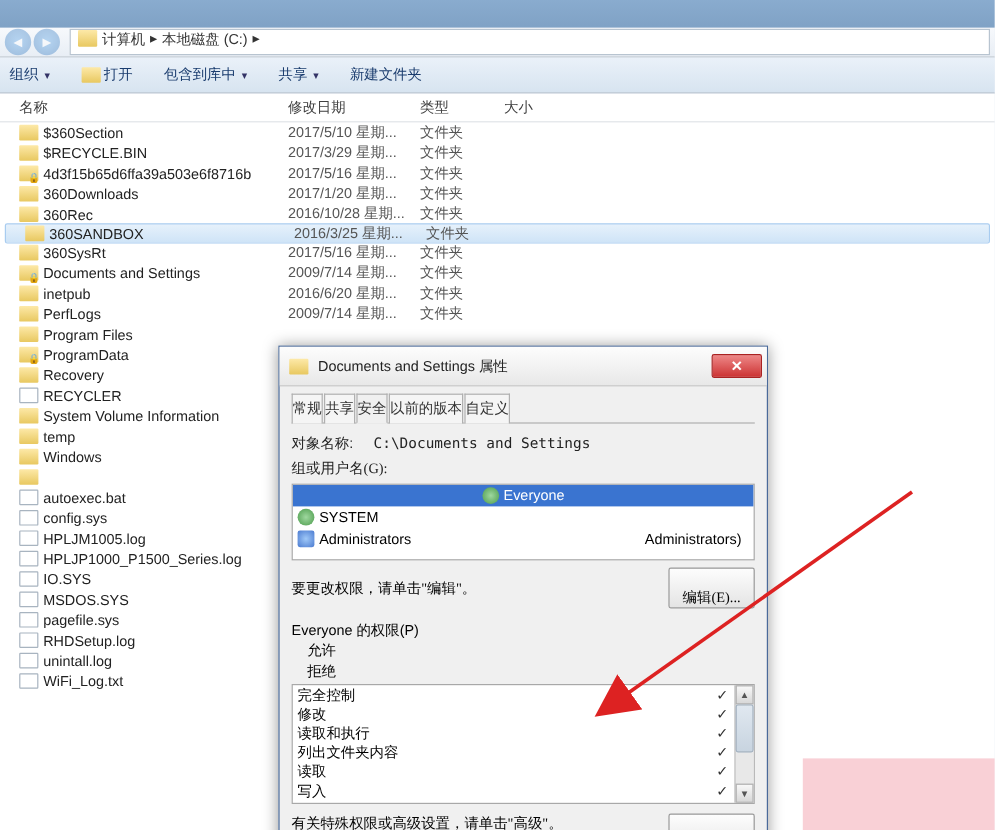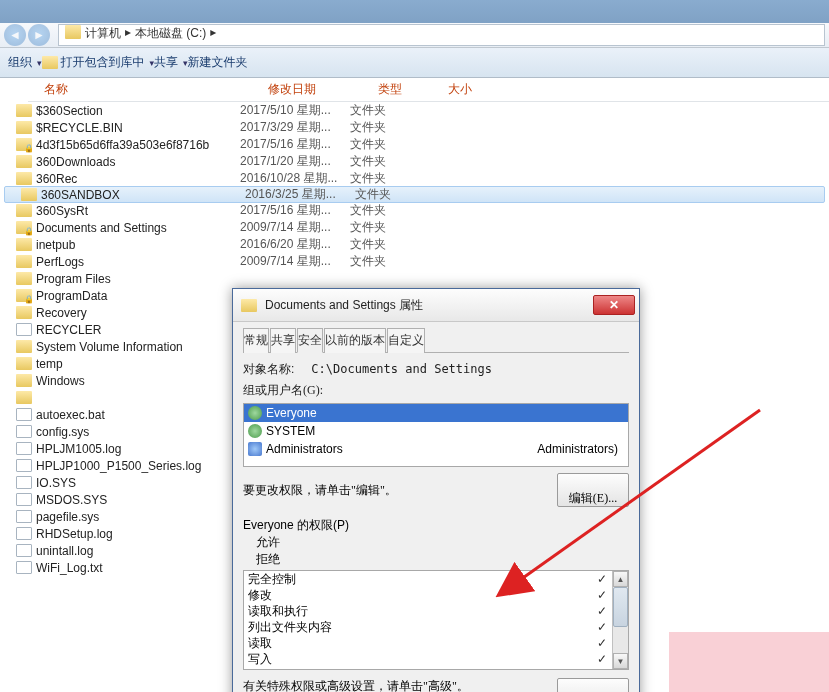--- a/index.html
+++ b/index.html
@@ -11,28 +11,28 @@
 
 .addressbar { height: 25px; background: linear-gradient(#f7f9fc,#e8eef5); border-bottom: 1px solid #c0c8d0; display: flex; align-items: center; padding: 0 4px; }
 .navbtn { width: 22px; height: 22px; border-radius: 50%; background: radial-gradient(#5fa8e8,#2d6fb5); display: flex; align-items: center; justify-content: center; color: #fff; margin-right: 2px; cursor: pointer; }
 .navbtn.disabled { opacity: 0.4; }
 .breadcrumb { flex: 1; height: 22px; background: #fff; border: 1px solid #b8c4d0; margin-left: 6px; display: flex; align-items: flex-start; padding: 0 4px; }
 .bc-icon { width: 16px; height: 14px; background: linear-gradient(#fde9a8,#e8c860); border-radius: 1px; margin-right: 4px; }
 .breadcrumb span { margin: 0 2px; color: #333; }
 .bc-arrow { color: #666; margin: 0 4px; }
 
 
-.toolbar { height: 30px; background: linear-gradient(#eaf1f9,#d7e4f0); border-bottom: 1px solid #b0bcc8; display: flex; align-items: center; padding: 0 8px; gap: 0; }
+.toolbar { height: 30px; background: linear-gradient(#eaf1f9,#d7e4f0); border-bottom: 1px solid #b0bcc8; display: flex; align-items: center; padding: 0 8px; gap: 26px; }
 .tb-item { color: #1a3c6e; cursor: pointer; display: flex; align-items: center; gap: 3px; }
 .tb-drop::after { content: "▾"; font-size: 9px; margin-left: 2px; color: #336; }
 .open-icon { width: 16px; height: 13px; background: linear-gradient(#fde9a8,#e8c860); border-radius: 1px; display: inline-block; }
 
 
 .filearea { background: #fff; height: 640px; position: relative; }
-.cols-header { height: 24px; border-bottom: 1px solid #e0e4e8; display: flex; align-items: center; color: #c2410c; margin-left: 28px; }
+.cols-header { height: 24px; border-bottom: 1px solid #e0e4e8; display: flex; align-items: center; color: #404040; }
 .col1 { width: 240px; padding-left: 16px; }
 .col2 { width: 110px; }
 .col3 { width: 70px; }
 .col4 { width: 60px; }
 .filelist { }
 .frow { height: 17px; display: flex; align-items: center; color: #222; }
 .frow.selected { background: linear-gradient(#e6f1fb,#cfe4f7); border: 1px solid #a8ccf0; border-radius: 2px; margin: -1px 4px; padding-right: 0; }
 .ficon { width: 16px; height: 13px; margin: 0 4px 0 16px; flex-shrink: 0; }
 .folder-i { background: linear-gradient(#fde9a8,#e8c860); border-radius: 1px; }
 .file-i { background: #fff; border: 1px solid #a8b4c0; border-radius: 1px; }
@@ -52,21 +52,21 @@
 .dlg-body { padding: 6px 10px 10px 10px; }
 .tabs { display: flex; border-bottom: 1px solid #b0b0b0; margin-bottom: 8px; }
 .tab { padding: 3px 0; border: 1px solid #b0b0b0; border-bottom: none; background: #f5f5f5; margin-right: 1px; margin-bottom: -1px; cursor: pointer; color: #333; }
 .tab.active { background: #f0f0f0; border-bottom: 1px solid #f0f0f0; }
 
 .row { margin: 4px 0; color: #222; font-family: SimSun, serif; }
 .obj-path { font-family: SimSun, monospace; margin-left: 14px; }
 
 .userlist { border: 1px solid #a8a8a8; background: #fff; height: 64px; margin: 4px 0 6px 0; overflow: hidden; }
 .urow { height: 18px; display: flex; align-items: center; padding: 0 4px; gap: 4px; }
-.urow.sel { background: #3a74d0; color: #fff; }
+.urow.sel { background: #3a74d0; color: #fff; justify-content: center; }
 .uicon { width: 14px; height: 14px; display: inline-block; }
 .user-i { background: radial-gradient(#9fd89f,#4a9a4a); border-radius: 50%; }
 .grp-i { background: radial-gradient(#9fc8f8,#4a7ad0); border-radius: 2px; }
 .urow .extra { margin-left: auto; margin-right: 6px; }
 
 .editrow { display: flex; align-items: center; margin: 6px 0 10px 0; }
 .editrow .txt { flex: 1; font-family: SimSun, serif; }
 .dlg-btn { min-width: 72px; height: 22px; background: linear-gradient(#fdfdfd,#e4e4e4); border: 1px solid #9a9a9a; border-radius: 2px; cursor: pointer; font-family: Liberation Serif, serif; padding: 16px 6px; }
 
 .perm-header { display: flex; font-family: SimSun, serif; margin-bottom: 2px; flex-direction: column; }

